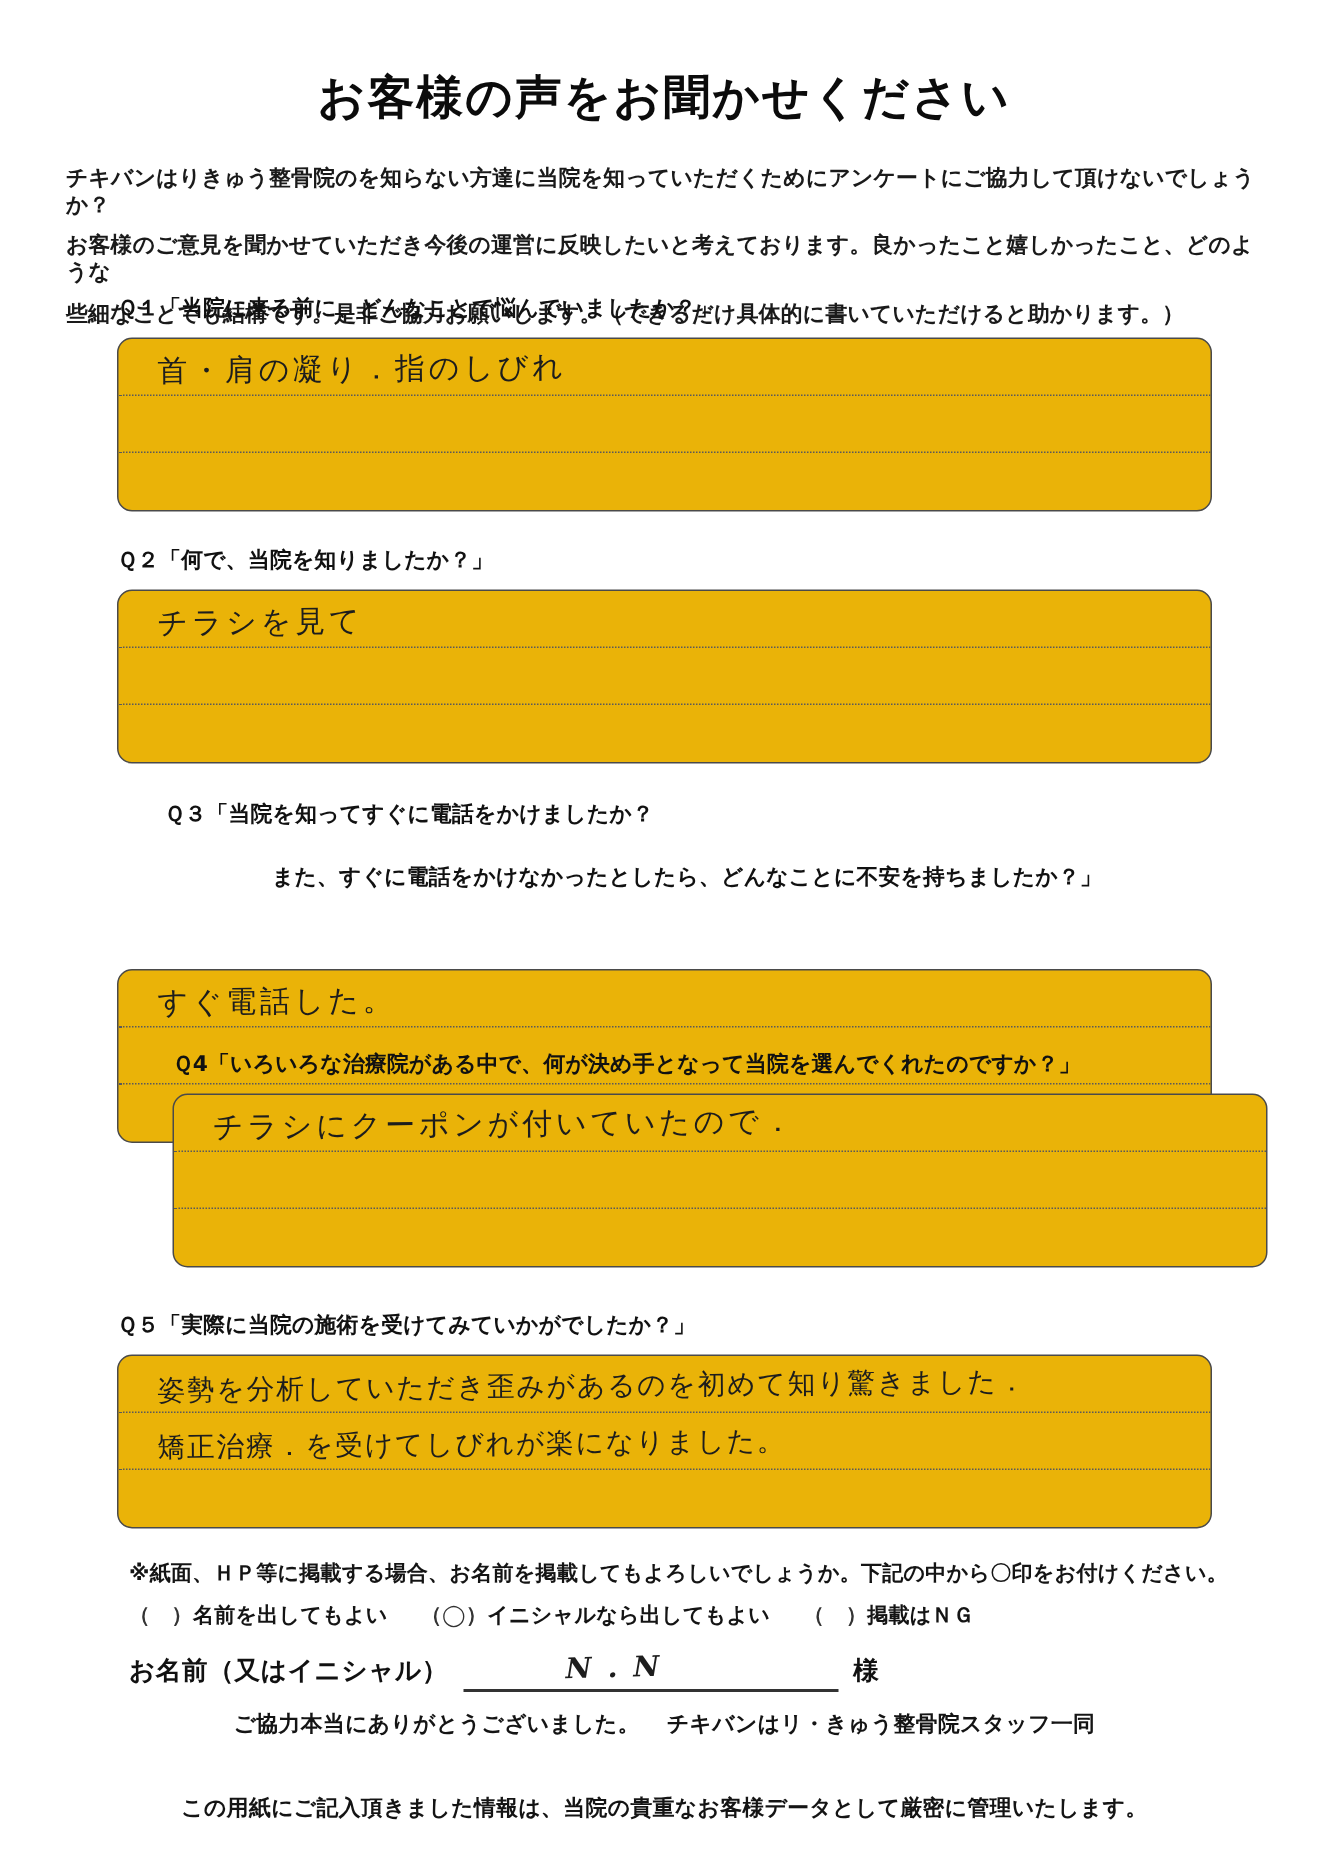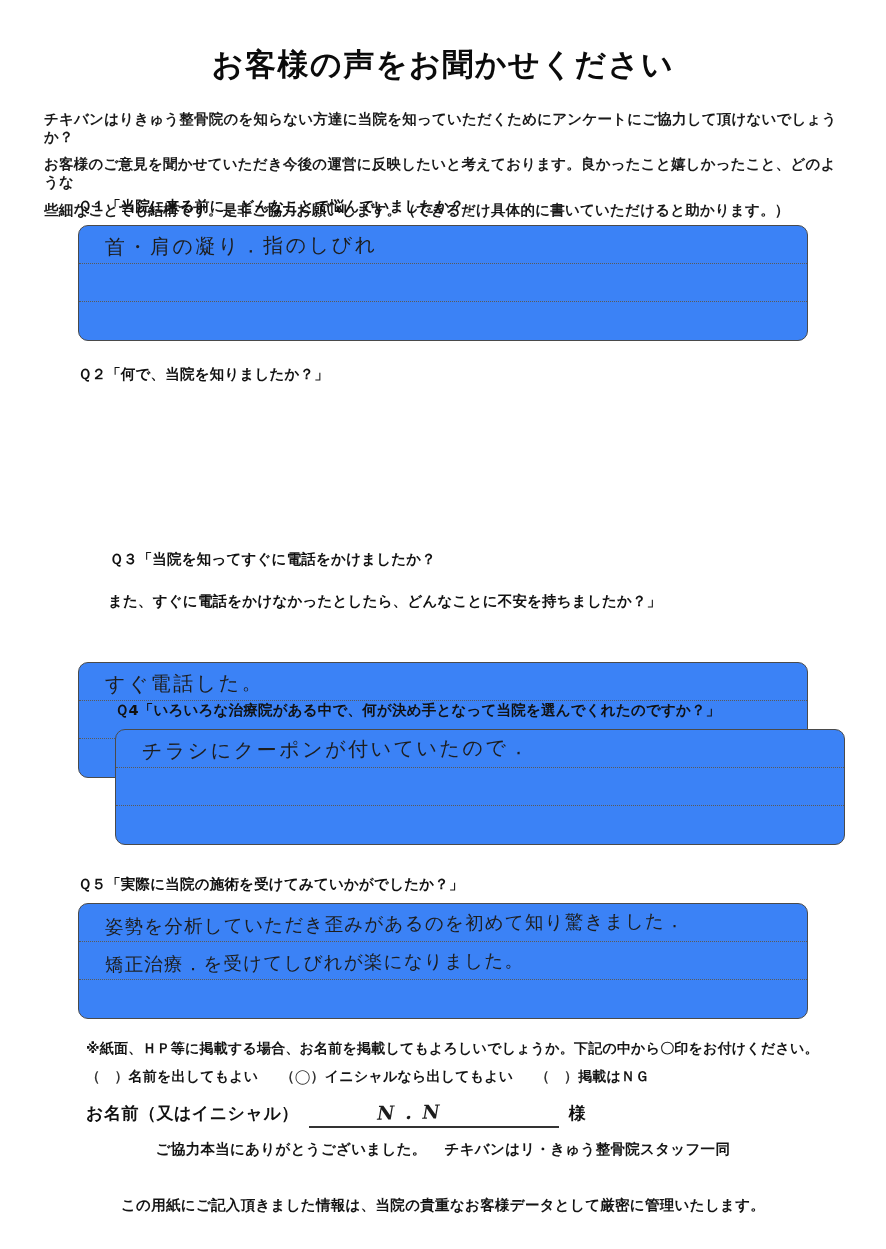--- a/index.html
+++ b/index.html
@@ -57,27 +57,28 @@
     font-size: 14.5px;
     font-weight: bold;
     color: #111111;
     letter-spacing: 0.2px;
     line-height: 1.45;
     white-space: pre;
   }
   .qlabel .qline2 {
     display: block;
     padding-left: 30px;
+    text-align: center;
   }
   
   .answer-box {
     margin-top: 8px;
     border: 1.5px solid #4a4a4a;
     border-radius: 10px;
-    background: #3b82f6;
+    background: #eab308;
     box-sizing: border-box;
     overflow: hidden;
   }
   .answer-row {
     height: 38px;
     position: relative;
     box-sizing: border-box;
     border-bottom: 1.5px dotted #5a5a5a;
   }
   .answer-row:last-child {
@@ -198,23 +199,34 @@
         <span class="hand"></span>
       </div>
       <div class="answer-row">
         <span class="hand"></span>
       </div>
     </div>
   </div>
 
   <div class="qblock" style="top:364px;">
     <div class="qlabel">Ｑ２「何で、当院を知りましたか？」</div>
-  </div>
-
-  <div class="qblock" style="top:528px;">
+    <div class="answer-box">
+      <div class="answer-row">
+        <span class="hand">チラシを見て</span>
+      </div>
+      <div class="answer-row">
+        <span class="hand"></span>
+      </div>
+      <div class="answer-row">
+        <span class="hand"></span>
+      </div>
+    </div>
+  </div>
+
+  <div class="qblock" style="top:512px;">
     <div class="qlabel">
       <span>Ｑ３「当院を知ってすぐに電話をかけましたか？</span>
       <span class="qline2">また、すぐに電話をかけなかったとしたら、どんなことに不安を持ちましたか？」</span>
     </div>
     <div class="answer-box">
       <div class="answer-row">
         <span class="hand">すぐ電話した。</span>
       </div>
       <div class="answer-row">
         <span class="hand"></span>

